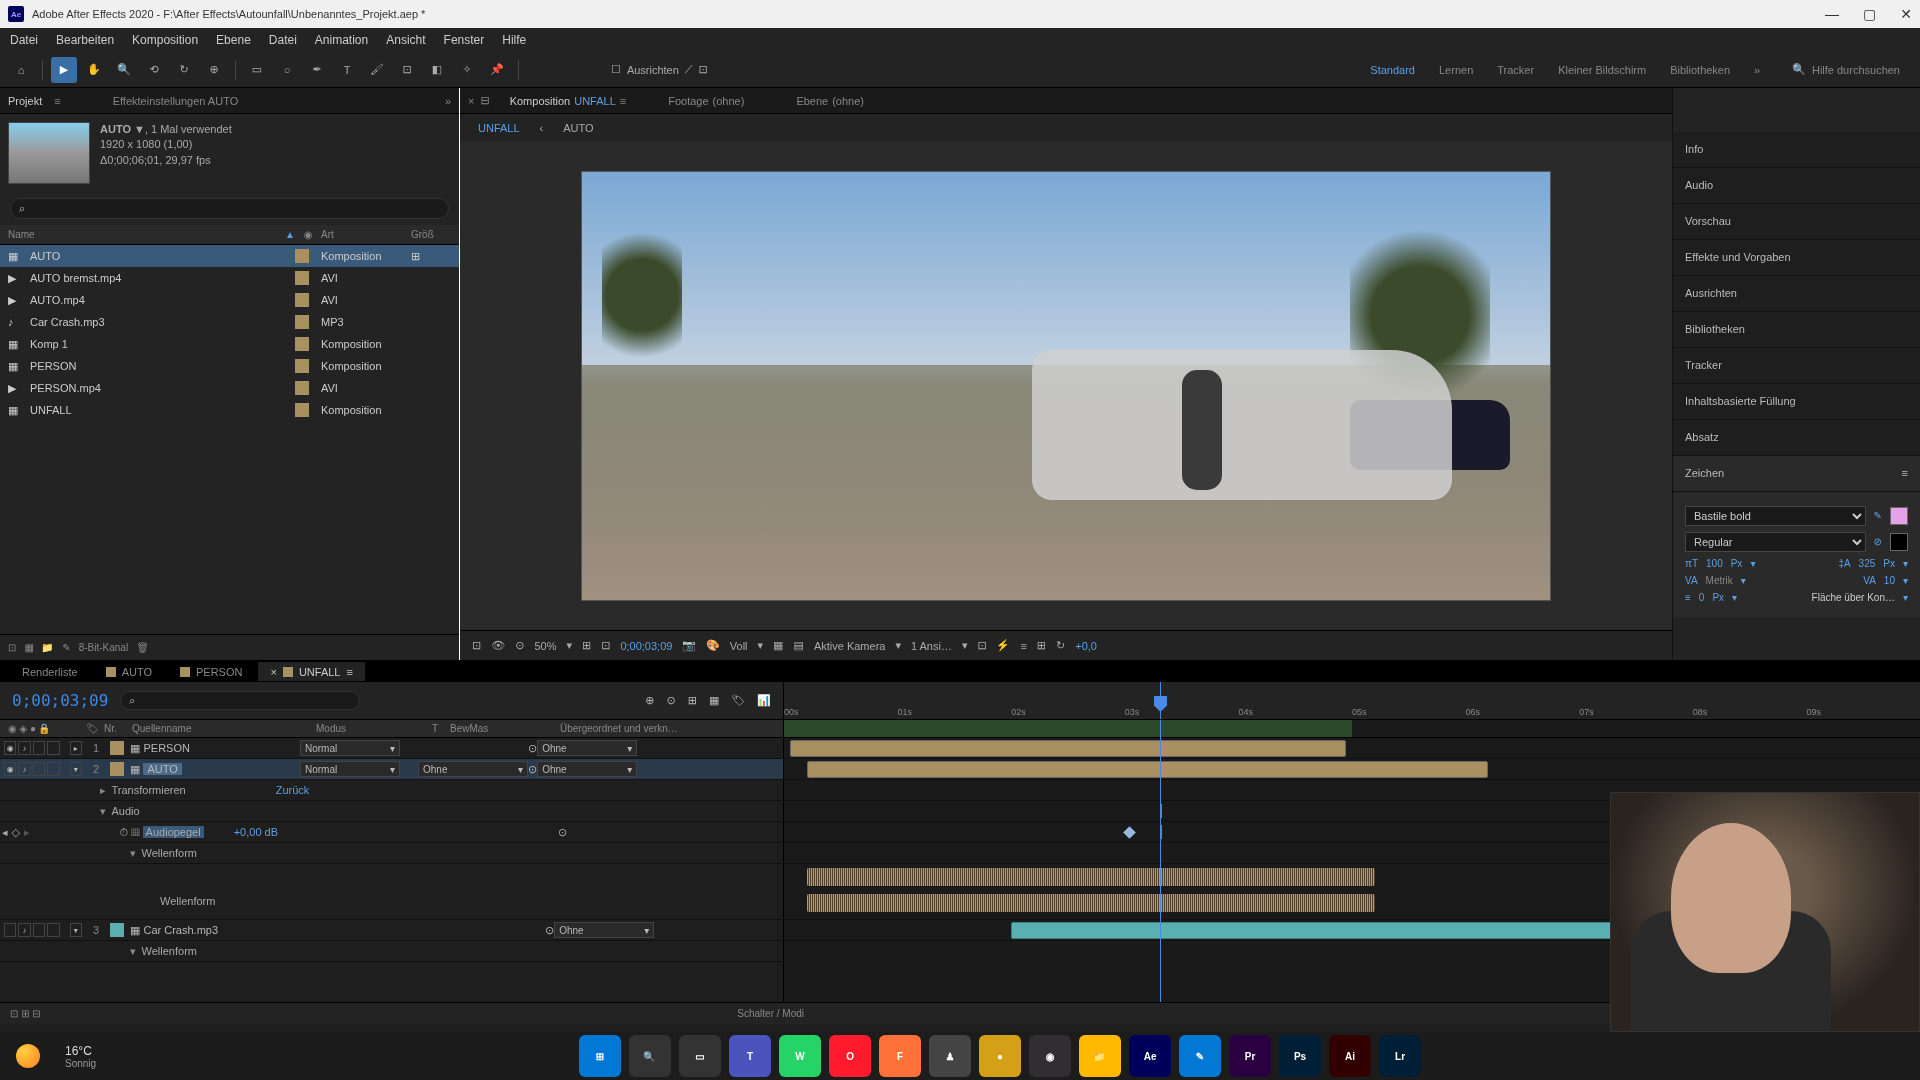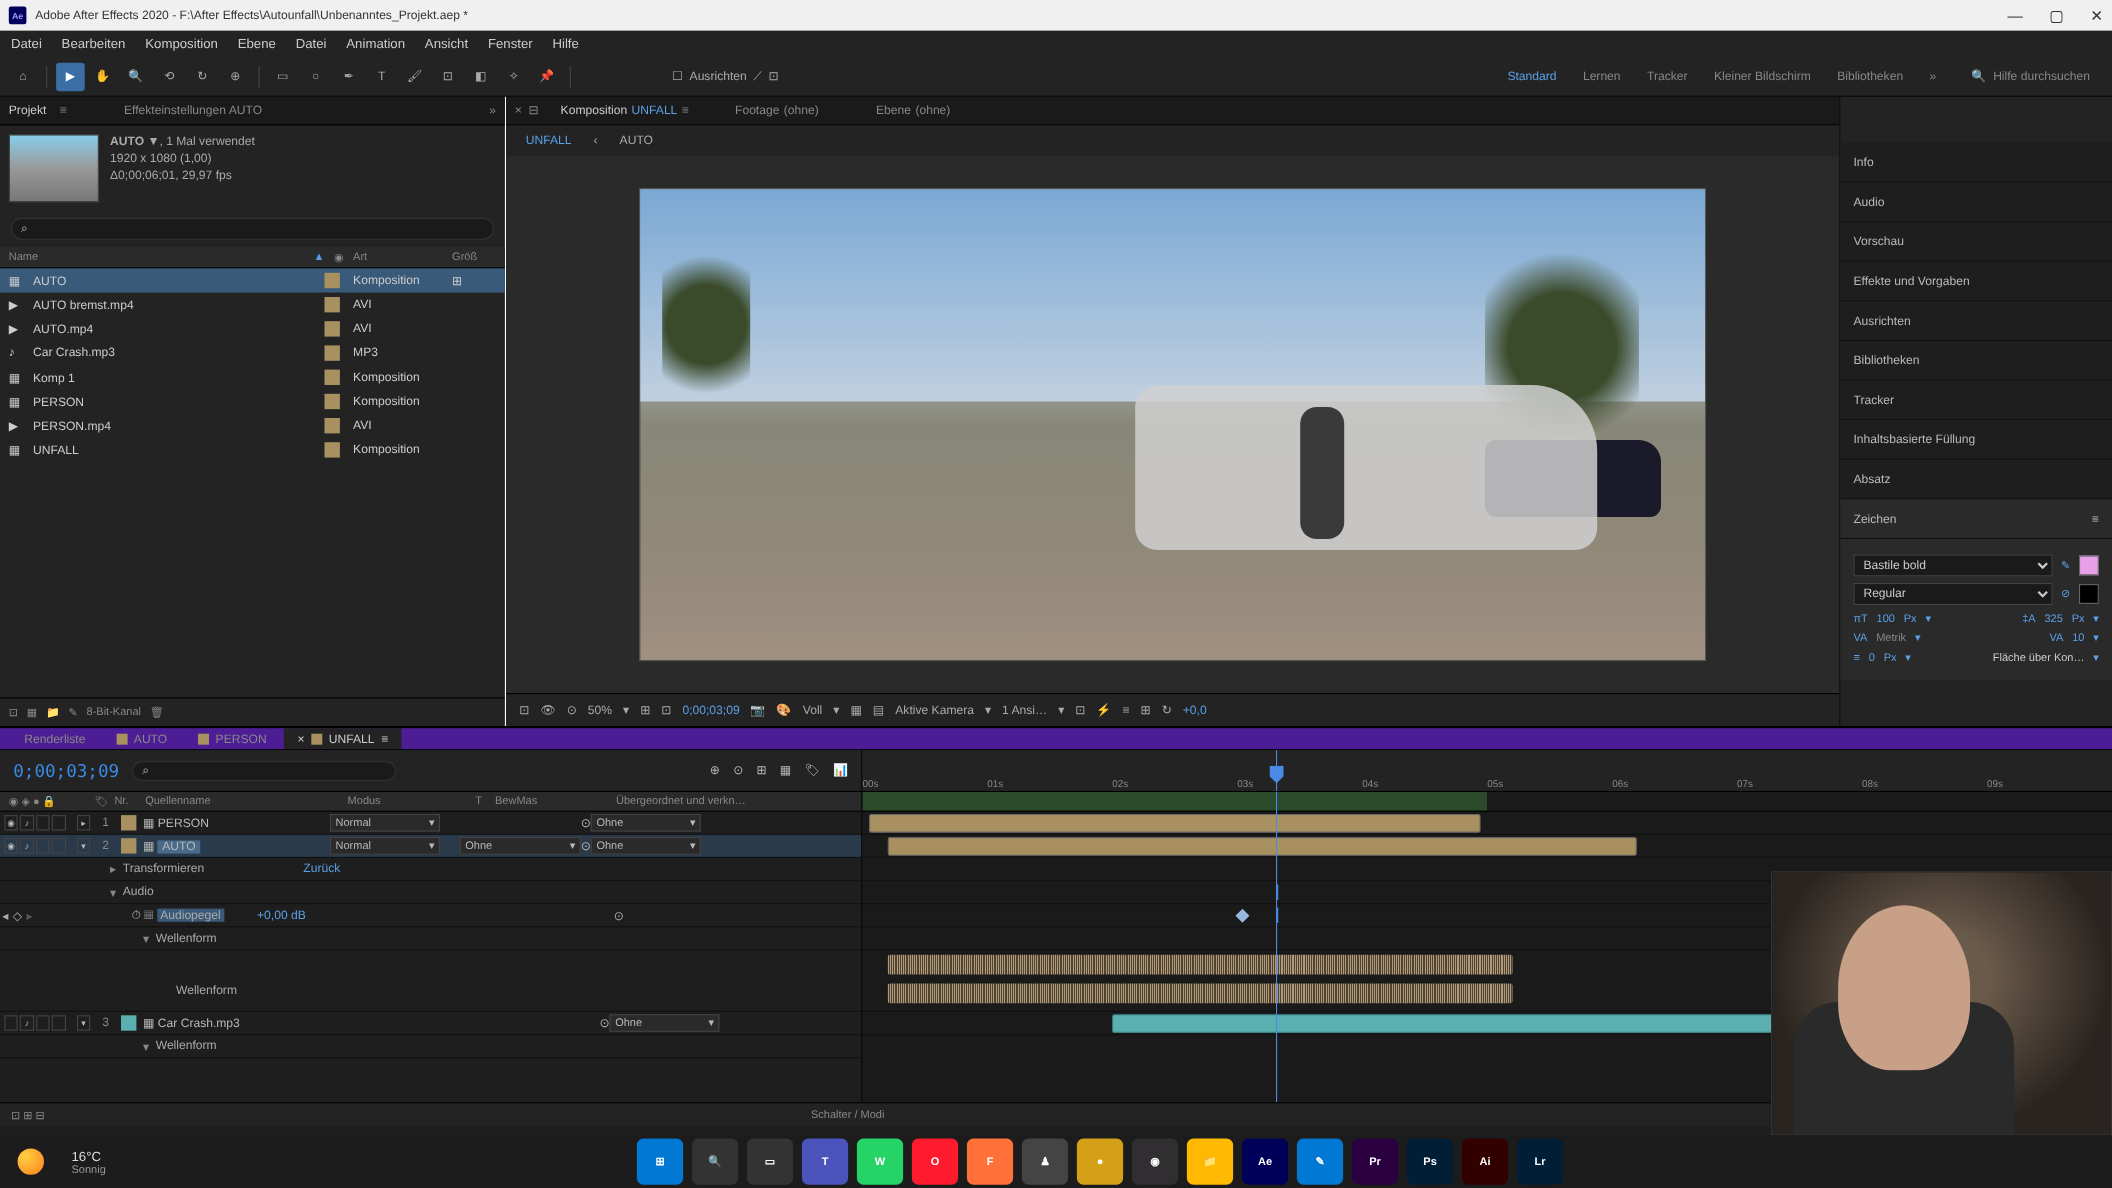--- a/index.html
+++ b/index.html
@@ -63,21 +63,21 @@
 
 .right-panel { width: 248px; background: #232323; border-left: 1px solid #111; display: flex; flex-direction: column; justify-content: center; }
 .rp-section { height: 36px; display: flex; align-items: center; padding: 0 12px; border-bottom: 1px solid #111; background: #1e1e1e; color: #bbb; cursor: pointer; }
 .rp-section.open { background: #2a2a2a; }
 .char-panel { padding: 8px 12px; background: #2a2a2a; }
 .char-row { display: flex; align-items: center; gap: 8px; margin: 6px 0; font-size: 10px; color: #5aa0e6; }
 .char-select { flex: 1; background: #1a1a1a; border: 1px solid #444; color: #ccc; padding: 2px 4px; font-size: 11px; }
 .color-sw { width: 18px; height: 18px; background: #e8a0e8; border: 1px solid #666; }
 
 .timeline-area { height: 364px; background: #1e1e1e; border-top: 2px solid #000; display: flex; flex-direction: column; }
-.tl-tabs { height: 20px; background: #4c1d95; display: flex; align-items: center; padding: 0 10px; gap: 4px; border-bottom: 1px solid #000; }
+.tl-tabs { height: 20px; background: #000000; display: flex; align-items: center; padding: 0 10px; gap: 4px; border-bottom: 1px solid #000; }
 .tl-tab { display: flex; align-items: center; gap: 6px; padding: 0 12px; height: 100%; color: #888; cursor: pointer; }
 .tl-tab.active { background: #232323; color: #ccc; }
 .tl-header { height: 38px; display: flex; background: #232323; border-bottom: 1px solid #000; }
 .tl-left { width: 784px; display: flex; align-items: center; padding: 0 12px; gap: 12px; border-right: 1px solid #000; }
 .timecode { color: #3a8ae6; font-size: 16px; font-family: monospace; }
 .tl-search { flex: 1; max-width: 240px; background: #1a1a1a; border: 1px solid #333; border-radius: 10px; padding: 2px 8px; display: flex; align-items: center; }
 .tl-right-head { flex: 1; position: relative; }
 .ruler { height: 100%; display: flex; align-items: flex-end; position: relative; background: #232323; }
 .ruler-mark { position: absolute; font-size: 9px; color: #888; bottom: 2px; }
 .playhead { position: absolute; top: 0; bottom: 0; width: 1px; background: #4a8ae6; z-index: 10; }

